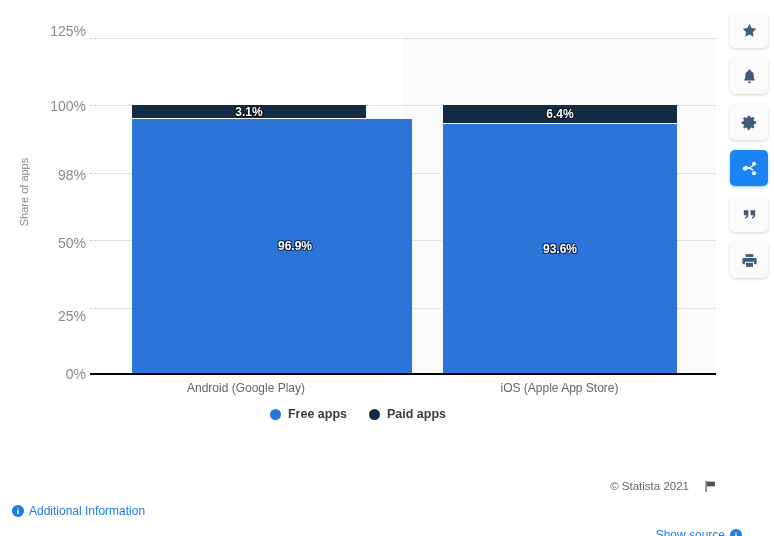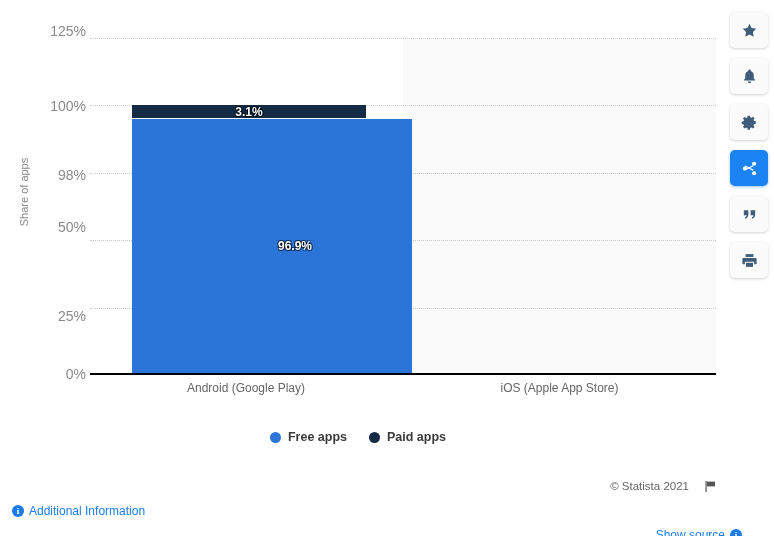--- a/index.html
+++ b/index.html
@@ -119,21 +119,21 @@
     font-size: 12px;
     color: #666666;
     text-align: center;
     white-space: nowrap;
   }
 
   
   #legend {
     position: absolute;
     left: 0;
-    top: 430px;
+    top: 407px;
     width: 716px;
     display: flex;
     justify-content: center;
     align-items: center;
     gap: 22px;
   }
   .legend-item {
     display: flex;
     align-items: center;
     gap: 7px;
@@ -232,21 +232,21 @@
 <div id="chart-area">
 
   <div id="y-axis-title-wrap">
     <div id="y-axis-title">Share of apps</div>
   </div>
 
   <div id="y-ticks">
     <div class="ytick" style="top:0px">125%</div>
     <div class="ytick" style="top:75px">100%</div>
     <div class="ytick" style="top:144px">98%</div>
-    <div class="ytick" style="top:196px">50%</div>
+    <div class="ytick" style="top:212px">50%</div>
     <div class="ytick" style="top:285px">25%</div>
     <div class="ytick" style="top:343px">0%</div>
   </div>
 
   <div class="plot">
 
     <div class="hover-band"></div>
 
     <div class="gridline" style="top:8px"></div>
     <div class="gridline" style="top:75px"></div>
@@ -256,20 +256,28 @@
 
     <div class="bar-group" style="left:42px; width:234px; height:268px;">
       <div class="seg" style="top:0px; height:13px; background:#132b44;">
         <span class="seg-label">3.1%</span>
       </div>
       <div class="seg" style="top:14px; height:254px; background:#2b74d8;padding-left:46px;">
         <span class="seg-label">96.9%</span>
       </div>
     </div>
 
+    <div class="bar-group" style="left:353px; width:234px; height:268px;">
+      <div class="seg" style="top:0px; height:18px; background:#132b44;">
+        <span class="seg-label">6.4%</span>
+      </div>
+      <div class="seg" style="top:19px; height:249px; background:#2b74d8;">
+        <span class="seg-label">93.6%</span>
+      </div>
+    </div>
 
     <div class="axis-baseline"></div>
   </div>
 
   <div class="xtick" style="left:403px; width:313px;">iOS (Apple App Store)</div>
   <div class="xtick" style="left:90px;  width:312px;">Android (Google Play)</div>
 
   <div id="legend">
     <div class="legend-item">
       <span class="legend-swatch" style="background:#2b74d8;"></span>

